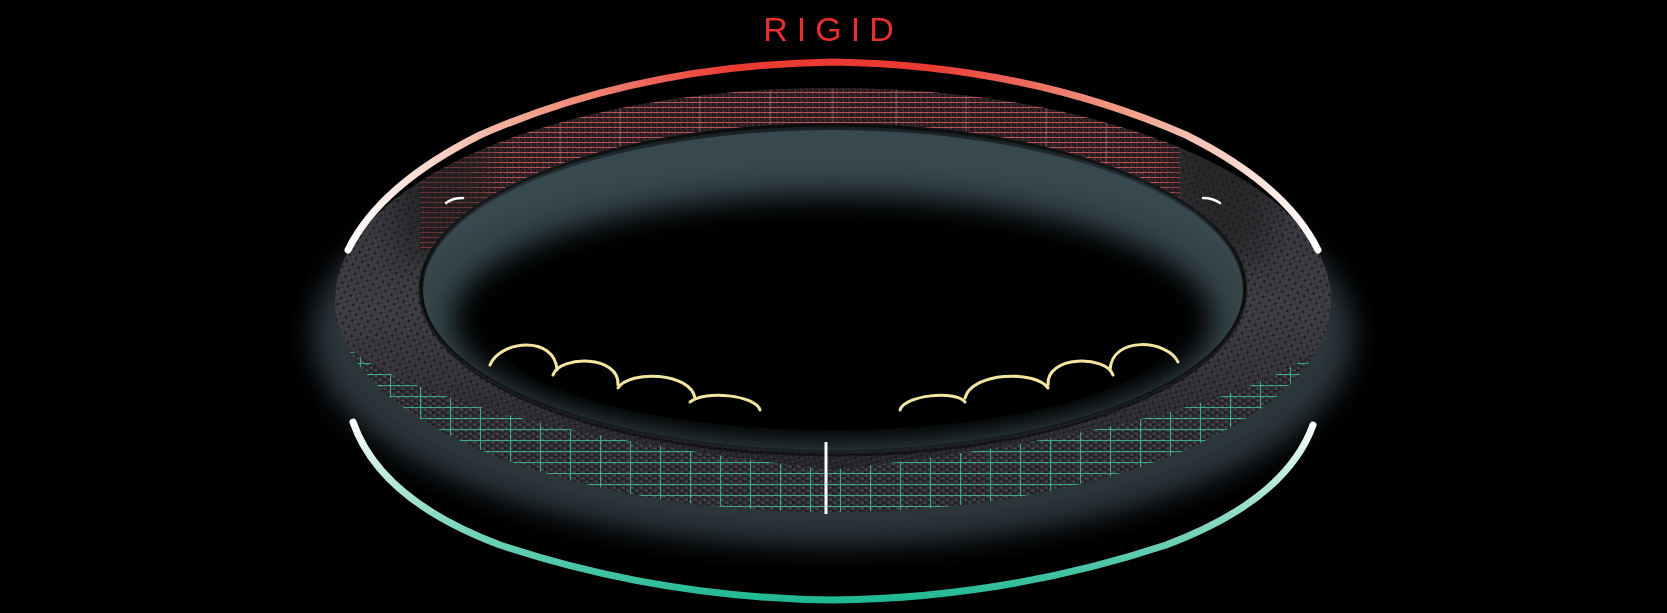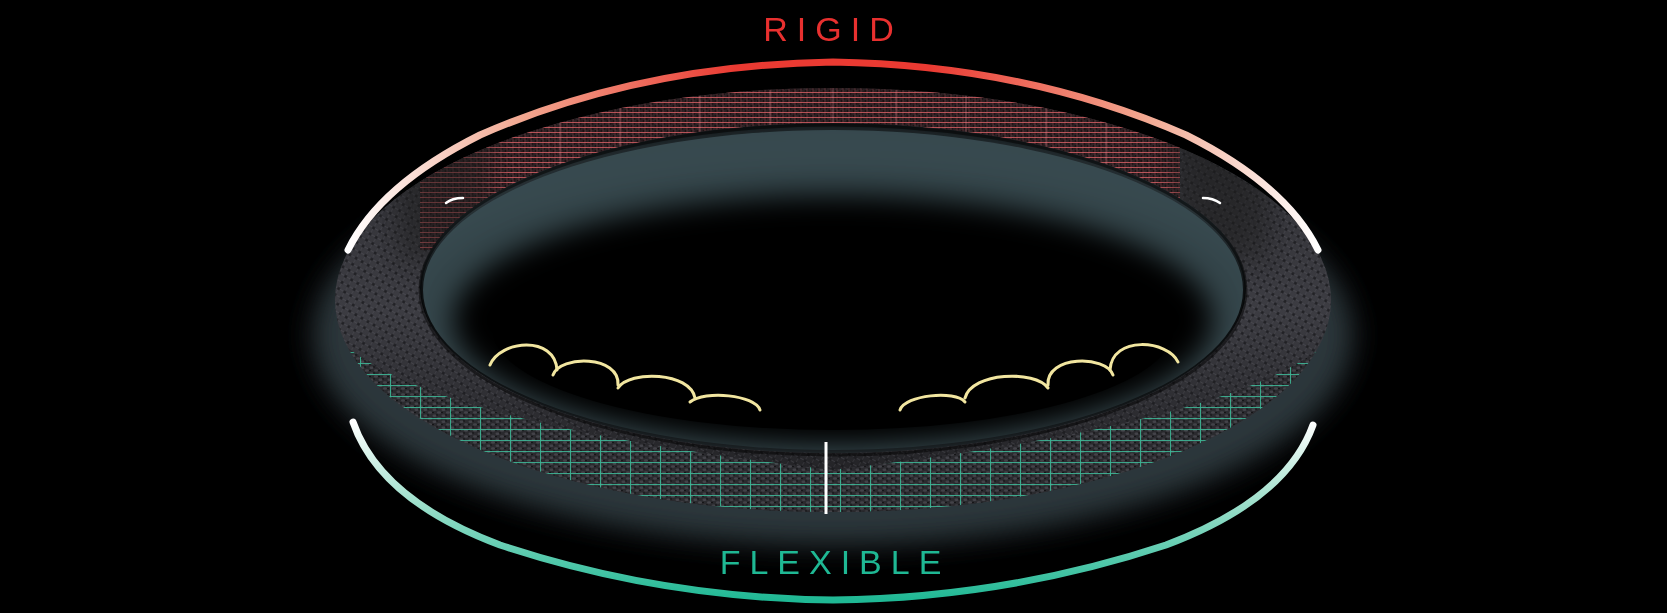--- a/index.html
+++ b/index.html
@@ -192,14 +192,13 @@
       <path d="M 348 250 Q 380 185 480 135 Q 640 65 833 62 Q 1026 65 1186 135 Q 1286 185 1318 250" fill="none" stroke="url(#gradTopArc)" stroke-width="7" stroke-linecap="round"></path>
     </g>
 
     <g>
       <path d="M 353 422 Q 380 500 500 545 Q 660 598 833 600 Q 1006 598 1166 545 Q 1286 500 1313 425" fill="none" stroke="url(#gradBotArcV)" stroke-width="7" stroke-linecap="round"></path>
     </g>
   </svg>
 
   <div class="label label-rigid" style="color:#e8302f;">RIGID</div>
 
-  <div class="label label-flexible" style="color:#1fb894;">FLEXIBLE</div>
 </div>
 
 </body></html>

